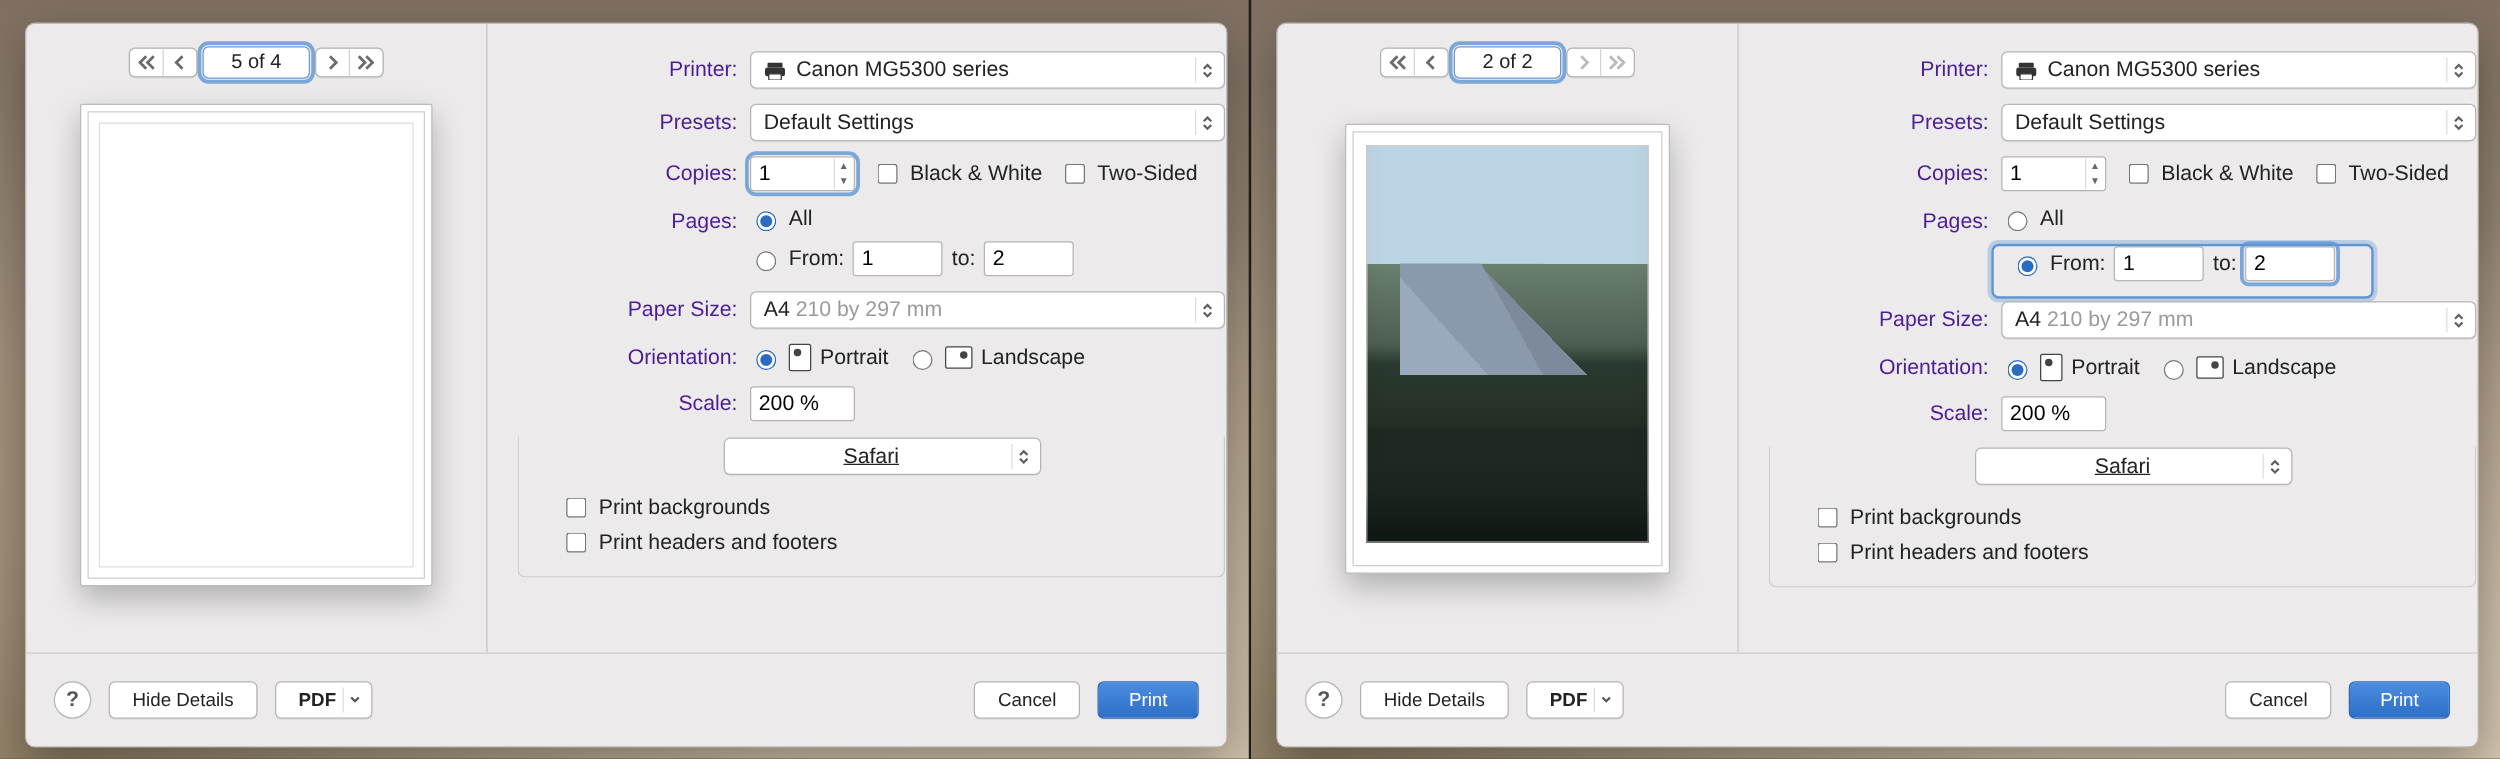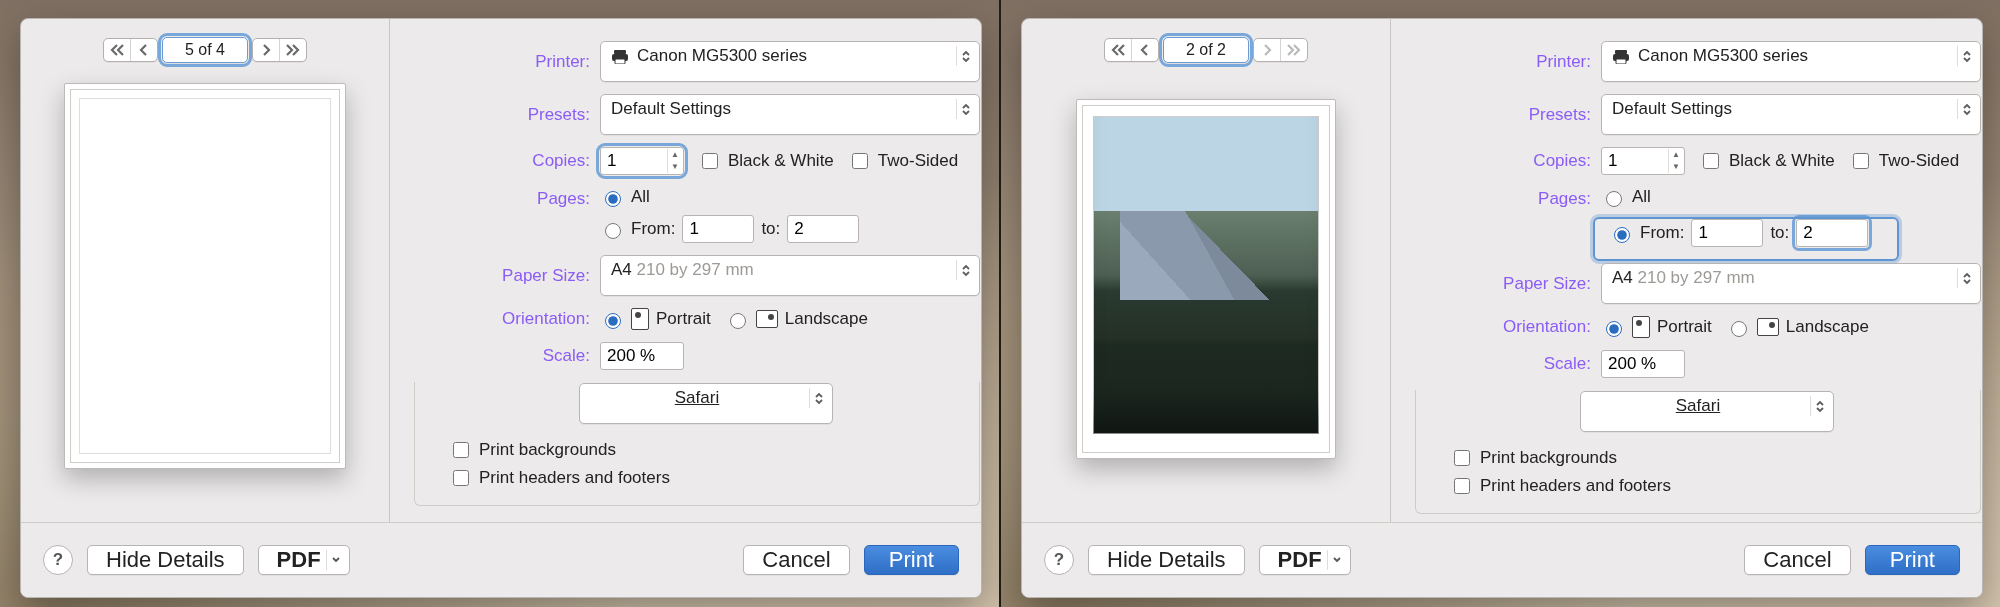--- a/index.html
+++ b/index.html
@@ -179,32 +179,32 @@
   }
   .row {
     display: flex;
     align-items: center;
     margin-bottom: 12px;
   }
   .row .label {
     width: 200px;
     text-align: right;
     padding-right: 10px;
-    color: #8b5cf6;
+    color: #4c1d95;
   }
   .row .field { flex: 1; display: flex; align-items: center; gap: 14px; }
 
   .combo, .select-pill {
     position: relative;
     background: #fff;
     border: 1px solid #b7b4b1;
     border-radius: 5px;
     height: 28px;
     display: inline-flex; align-items: center;
-    padding: 0 28px 11px 10px;
+    padding: 0 28px 0 10px;
     font-size: 17px;
     box-shadow: 0 1px 0 rgba(0,0,0,0.05);
   }
   .combo.full, .select-pill.full { width: 340px; }
   .combo .caret, .select-pill .caret {
     position: absolute; right: 4px; top: 4px;
     width: 18px; height: 20px;
     display: flex; flex-direction: column; align-items: center; justify-content: center;
     gap: 1px;
     border-left: 1px solid #e0ddd9;
@@ -290,21 +290,21 @@
     gap: 14px;
     background: #eceaea;
   }
   .footer .spacer { flex: 1; }
   .btn {
     background: #fff;
     border: 1px solid #b7b4b1;
     border-radius: 5px;
     height: 28px;
     padding: 0 18px;
-    font-size: 22px;
+    font-size: 15px;
     display: inline-flex; align-items: center;
     cursor: pointer;
     box-shadow: 0 1px 0 rgba(0,0,0,0.05);
   }
   .btn.primary {
     background: linear-gradient(to bottom, #4a8de0, #2f6fc7);
     border-color: #2a66bb;
     color: #fff;
     padding: 0 24px;
   }

